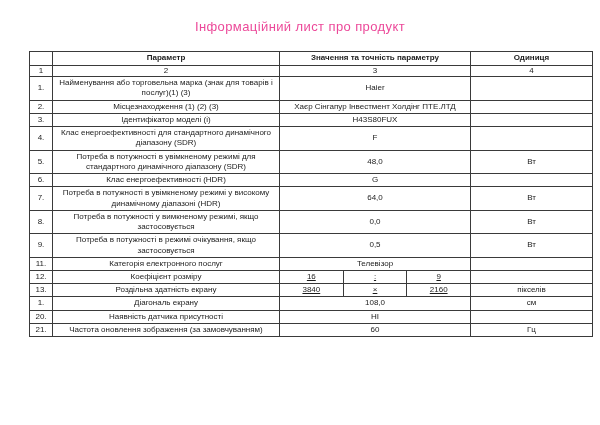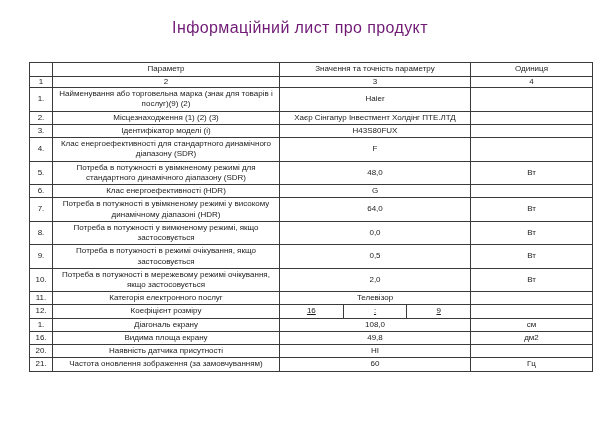--- a/index.html
+++ b/index.html
@@ -5,45 +5,45 @@
   html,body{margin:0;padding:0;}
   body{
     width:600px;height:425px;
     background:#ffffff;
     font-family:"Liberation Sans", sans-serif;
     color:#1c1c1c;
     overflow:hidden;
   }
   .page-title{
     text-align:center;
-    font-size:16px;
+    font-size:13px;
     letter-spacing:0.4px;
-    color:#701a75;
+    color:#ec4899;
     margin-top:19px;
-    margin-bottom:25px;
+    margin-bottom:17px;
     font-weight:400;
   }
   table.product-table{
     border-collapse:collapse;
     table-layout:fixed;
     margin-left:29px;
     width:543px;
     border:1.5px solid #2b2b2b;
   }
   .product-table th, .product-table td{
     border:1px solid #3a3a3a;
     font-size:8px;
     line-height:1.28;
     padding:1px 2px;
     text-align:center;
     vertical-align:middle;
     overflow:hidden;
   }
   .product-table thead th{
-    font-weight:400;
+    font-weight:700;
     height:11px;
   }
   .product-table tr.colnum-row td{
     height:9px;
     padding:0 2px;
   }
   .c-num{width:18px;padding:1px 0;}
   .c-param{width:222px;}
   .c-value{width:186px;}
   .c-unit{width:117px;vertical-align:top;}
@@ -70,21 +70,21 @@
     <tr class="colnum-row">
       <td class="c-num">1</td>
       <td class="c-param">2</td>
       <td class="c-value">3</td>
       <td class="c-unit">4</td>
     </tr>
   </thead>
   <tbody id="table-body">
       <tr>
         <td class="c-num">1.</td>
-        <td class="c-param">Найменування або торговельна марка (знак для товарів і послуг)(9) (2)</td>
+        <td class="c-param">Найменування або торговельна марка (знак для товарів і послуг)(1) (3)</td>
         <td class="c-value">Haier</td>
         <td class="c-unit"></td>
       </tr>
       <tr>
         <td class="c-num">2.</td>
         <td class="c-param">Місцезнаходження (1) (2) (3)</td>
         <td class="c-value">Хаєр Сінгапур Інвестмент Холдінг ПТЕ.ЛТД</td>
         <td class="c-unit"></td>
       </tr>
       <tr>
@@ -123,54 +123,54 @@
         <td class="c-value">0,0</td>
         <td class="c-unit">Вт</td>
       </tr>
       <tr>
         <td class="c-num">9.</td>
         <td class="c-param">Потреба в потужності в режимі очікування, якщо застосовується</td>
         <td class="c-value">0,5</td>
         <td class="c-unit">Вт</td>
       </tr>
       <tr>
-        <td class="c-num">10.</td>
-        <td class="c-param">Потреба в потужності в мережевому режимі очікування, якщо застосовується</td>
-        <td class="c-value">2,0</td>
-        <td class="c-unit">Вт</td>
-      </tr>
-      <tr>
         <td class="c-num">11.</td>
         <td class="c-param">Категорія електронного послуг</td>
         <td class="c-value">Телевізор</td>
         <td class="c-unit"></td>
       </tr>
       <tr>
         <td class="c-num">12.</td>
         <td class="c-param">Коефіцієнт розміру</td>
         <td class="c-value split">
           <div class="split-wrap">
             <span class="part">16</span>
             <span class="part">:</span>
             <span class="part">9</span>
           </div>
         </td>
         <td class="c-unit"></td>
       </tr>
       <tr>
+        <td class="c-num">13.</td>
+        <td class="c-param">Роздільна здатність екрану</td>
+        <td class="c-value split">
+          <div class="split-wrap">
+            <span class="part">3840</span>
+            <span class="part">×</span>
+            <span class="part">2160</span>
+          </div>
+        </td>
+        <td class="c-unit">пікселів</td>
+      </tr>
+      <tr>
         <td class="c-num">1.</td>
         <td class="c-param">Діагональ екрану</td>
         <td class="c-value">108,0</td>
         <td class="c-unit">см</td>
-      </tr>
-      <tr>
-        <td class="c-num">16.</td>
-        <td class="c-param">Видима площа екрану</td>
-        <td class="c-value">49,8</td>
-        <td class="c-unit">дм2</td>
       </tr>
       <tr>
         <td class="c-num">20.</td>
         <td class="c-param">Наявність датчика присутності</td>
         <td class="c-value">НІ</td>
         <td class="c-unit"></td>
       </tr>
       <tr>
         <td class="c-num">21.</td>
         <td class="c-param">Частота оновлення зображення (за замовчуванням)</td>

